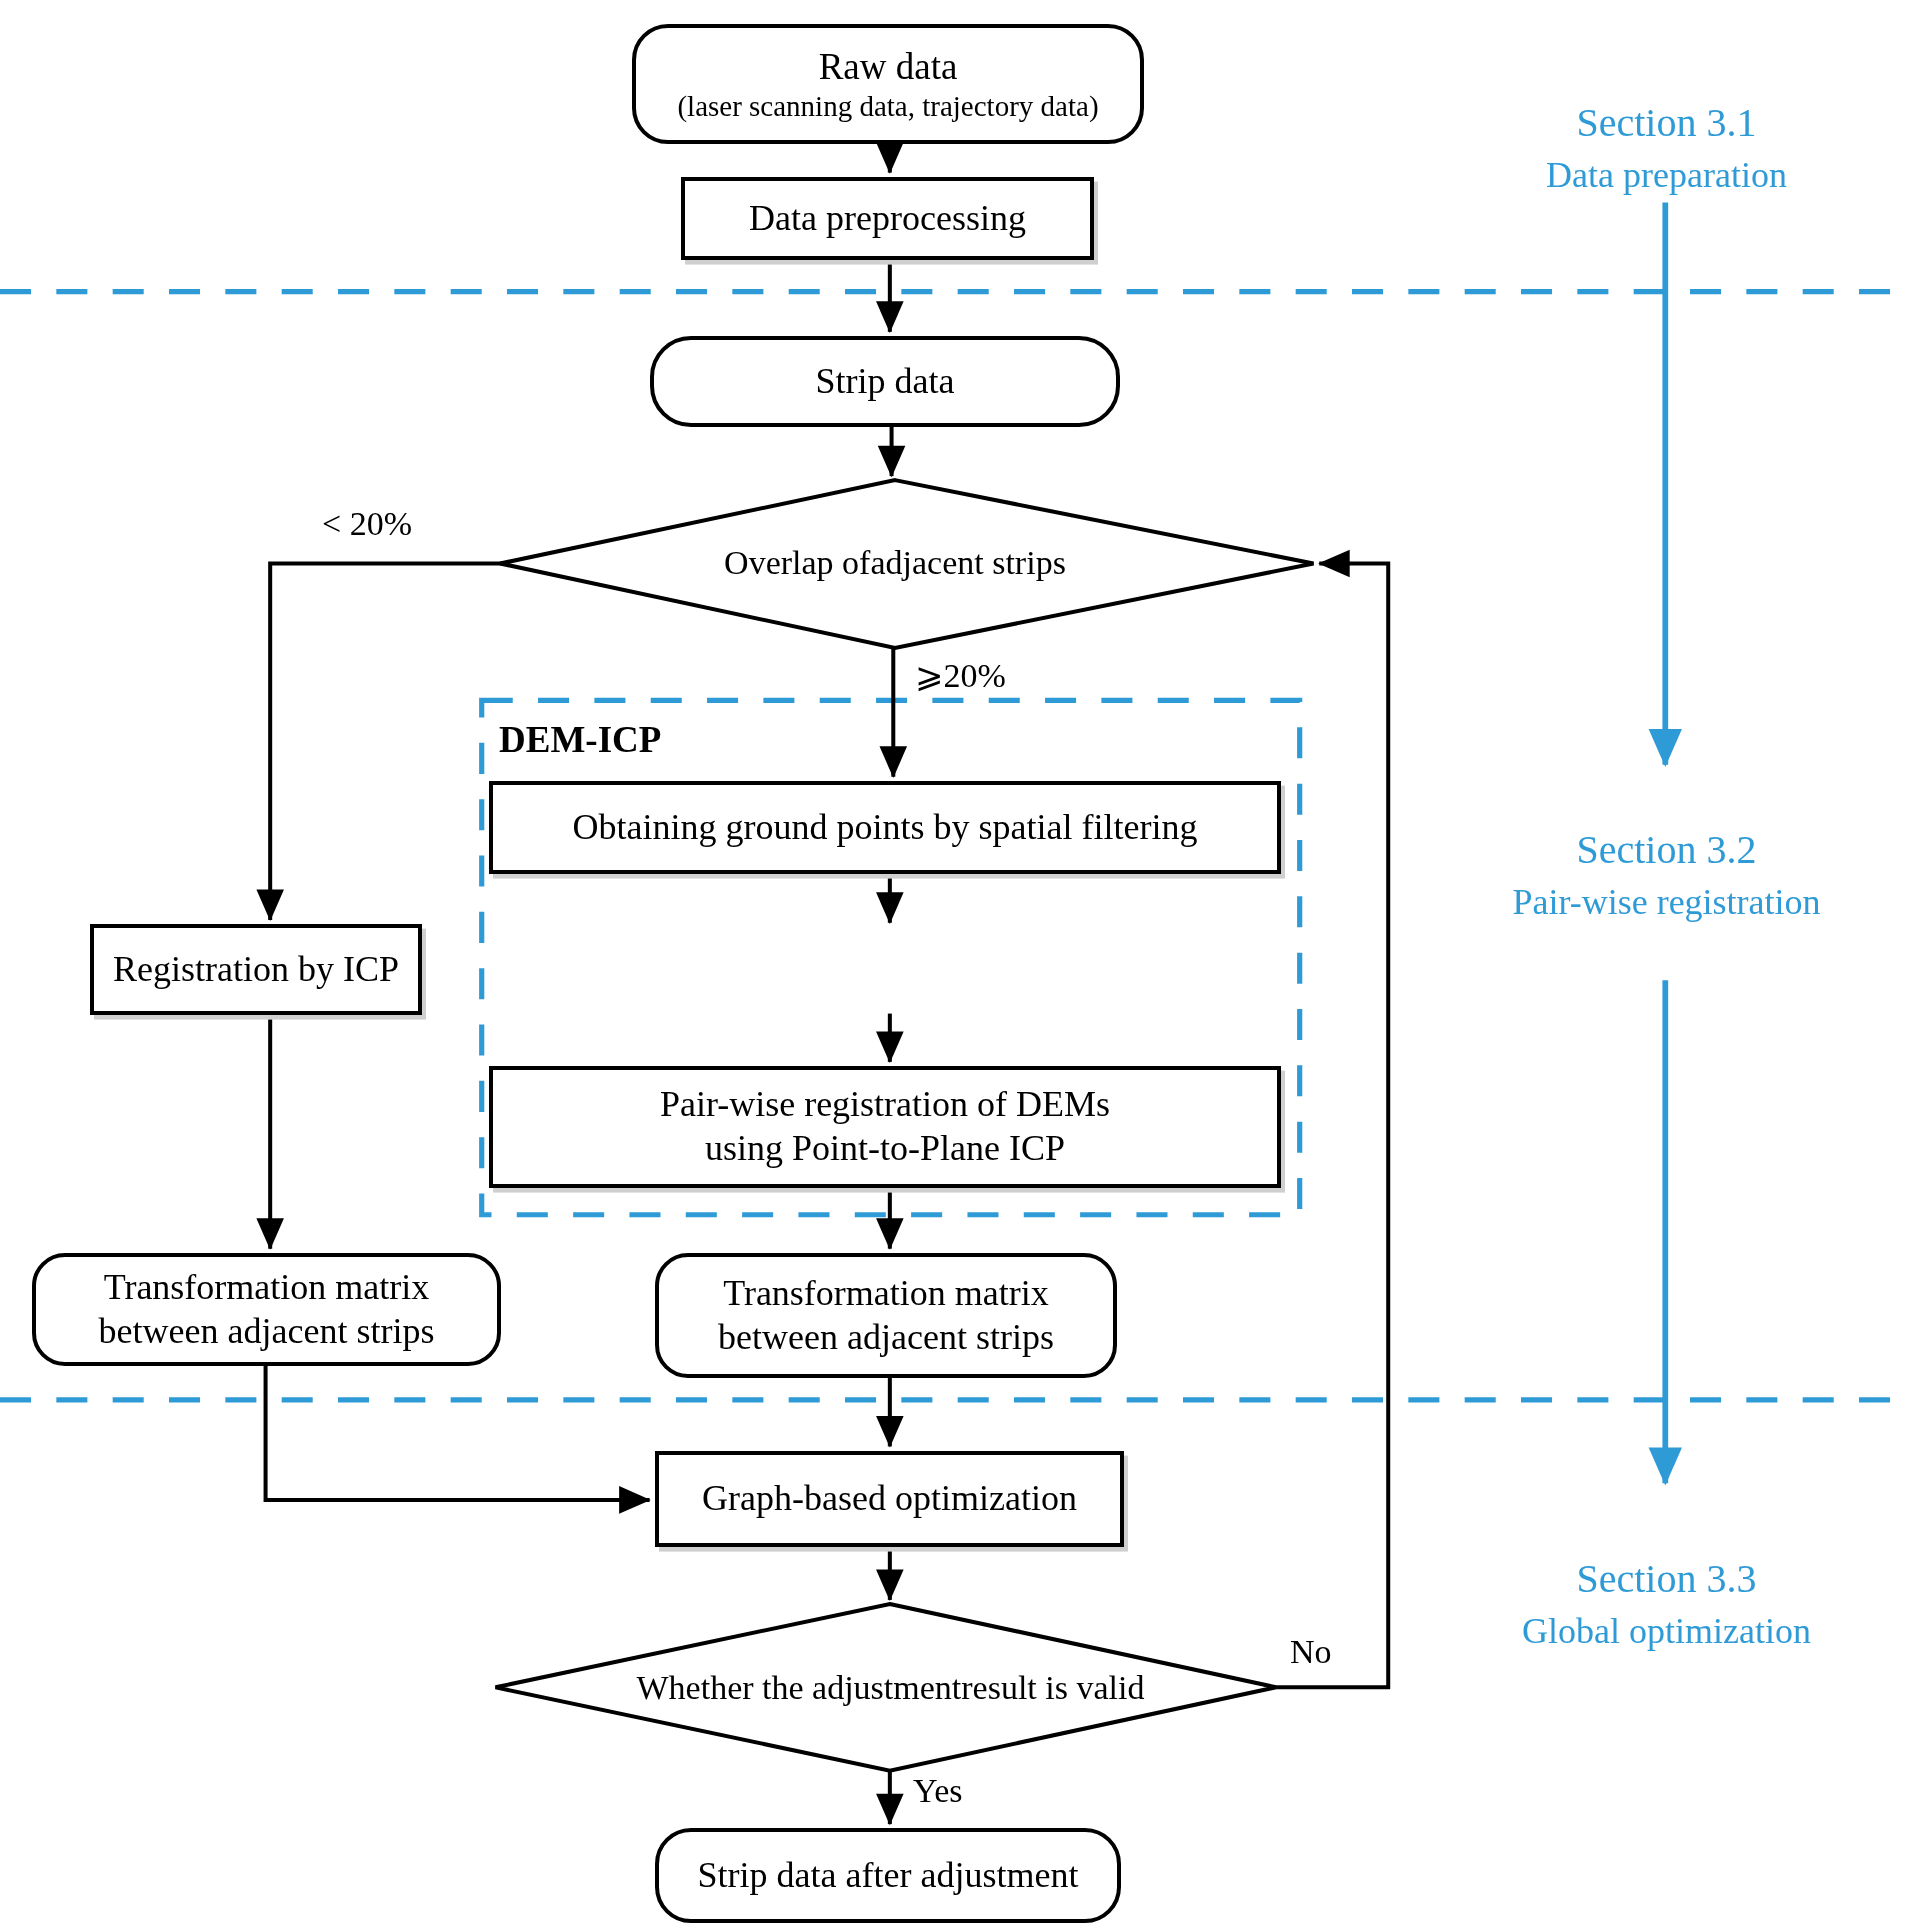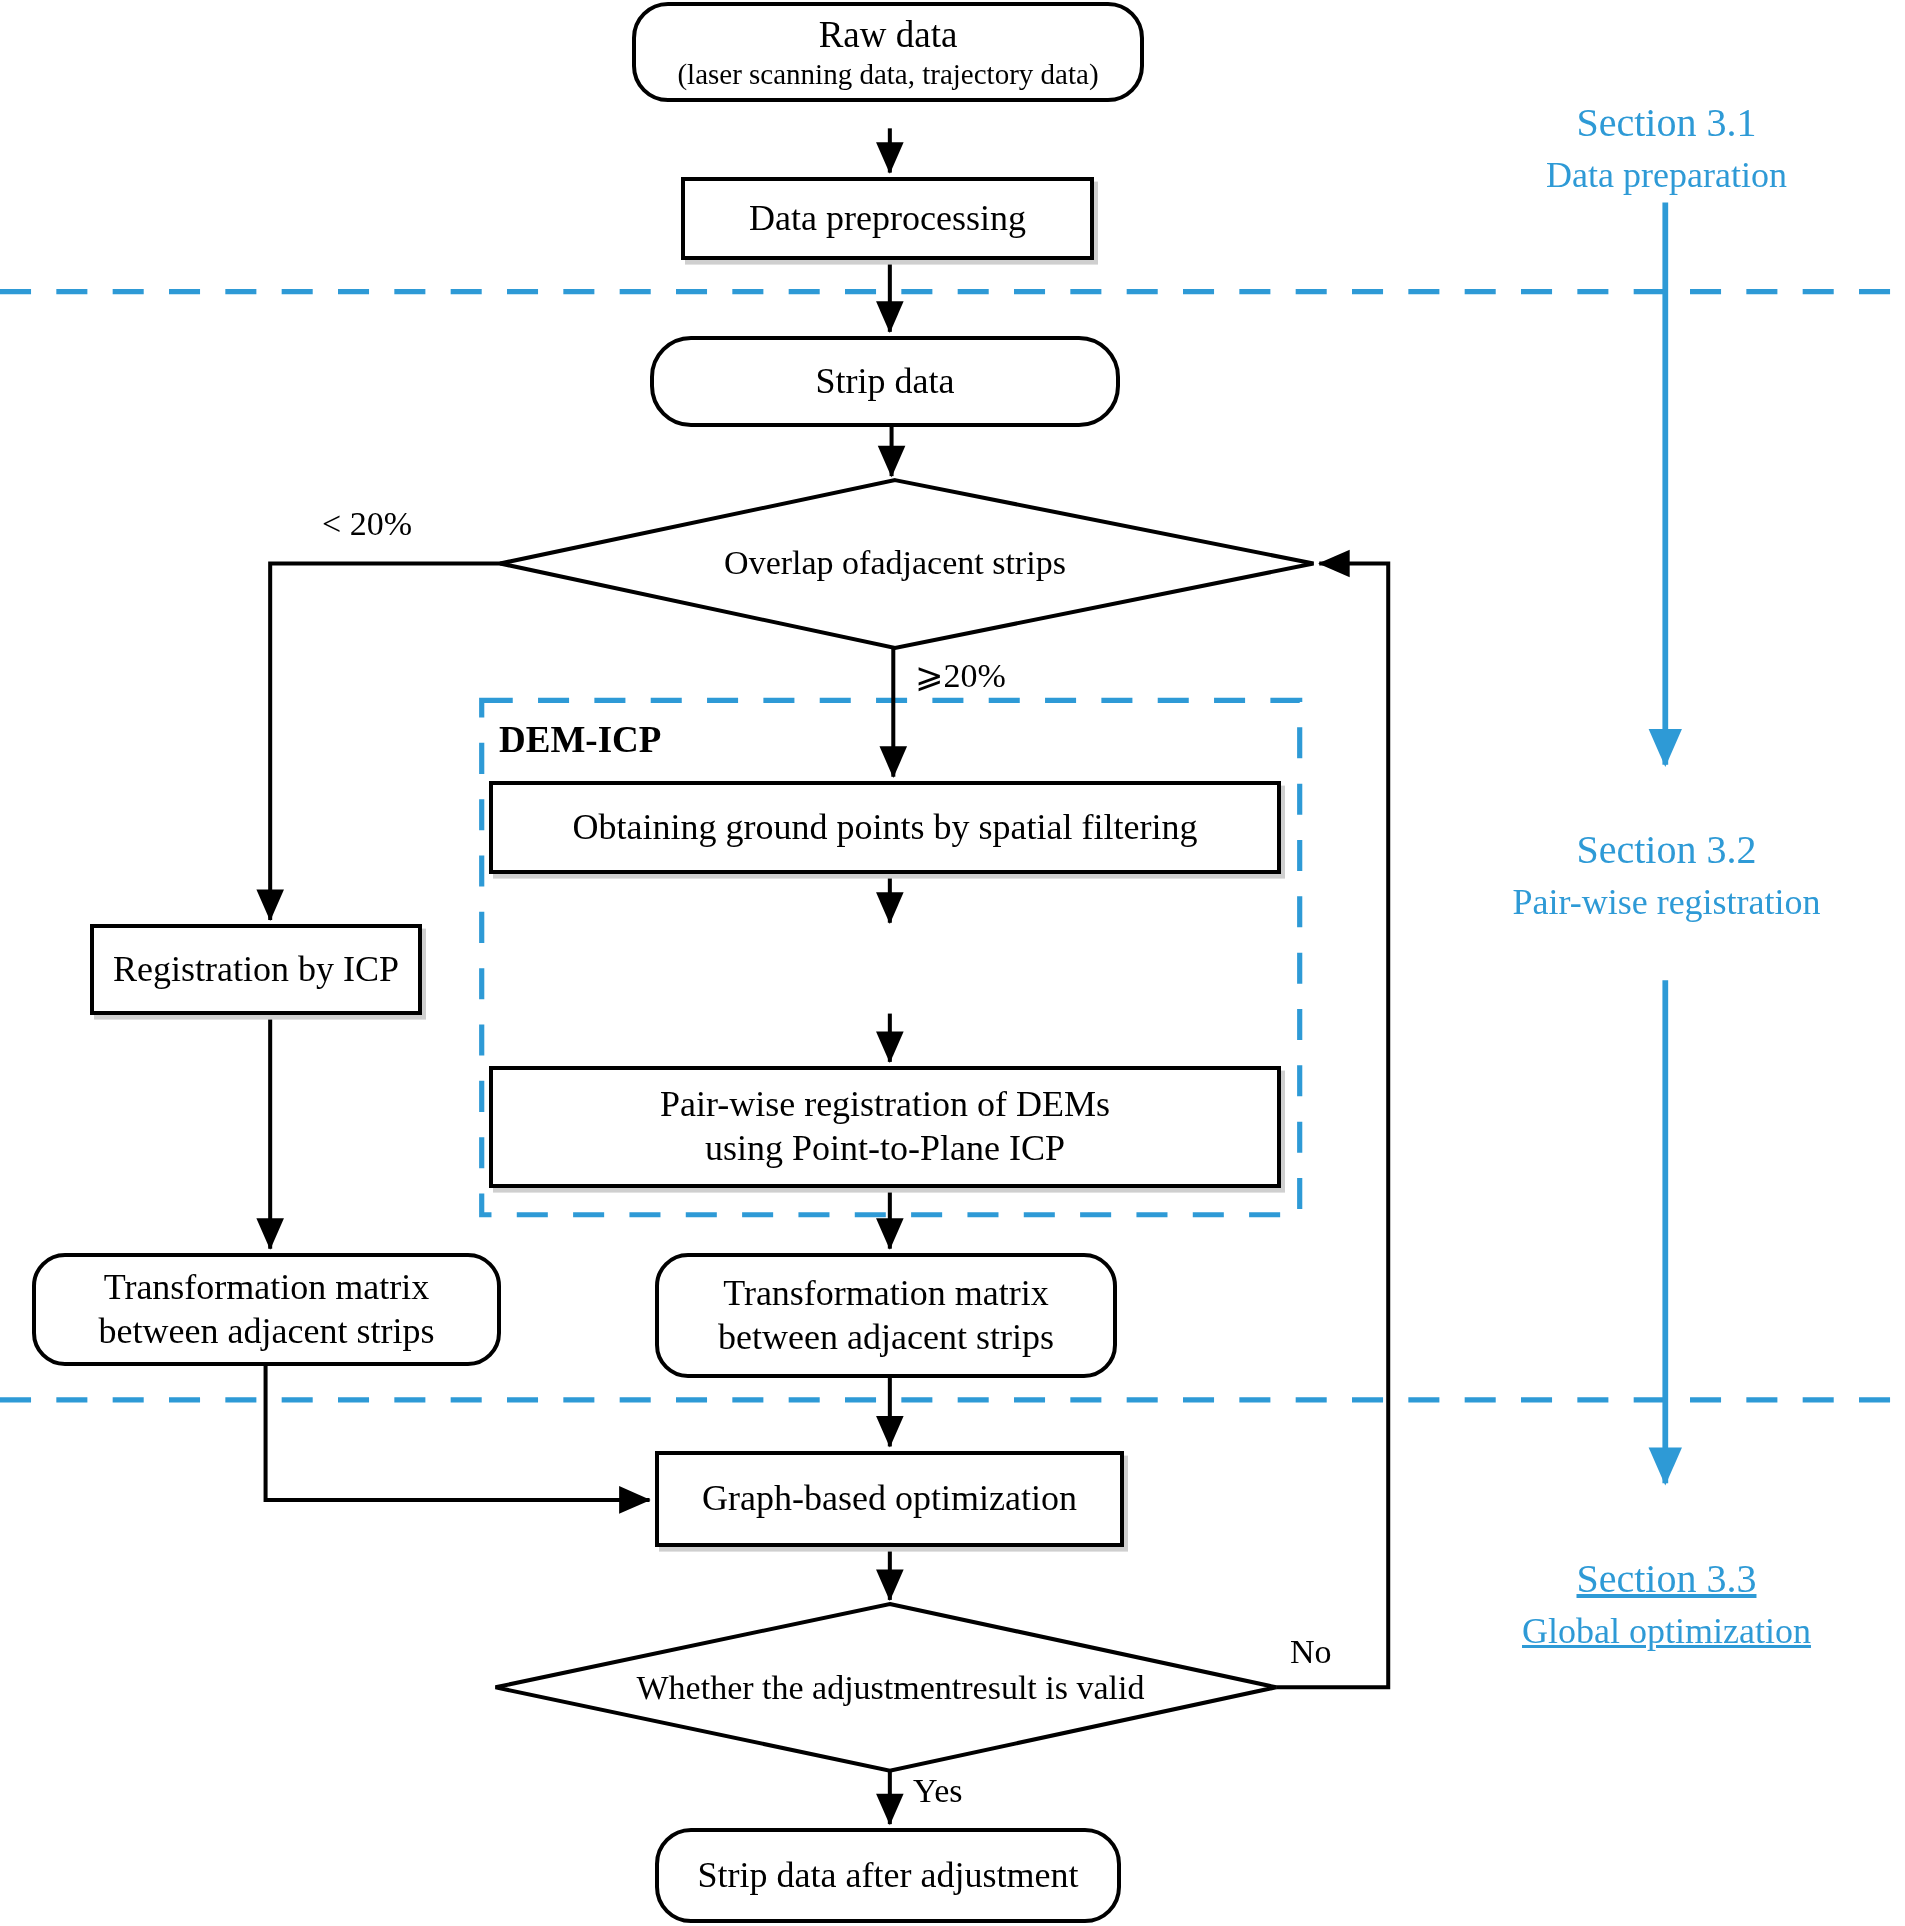--- a/index.html
+++ b/index.html
@@ -118,21 +118,21 @@
     <line x1="1548" y1="2067" x2="1548" y2="2172" stroke="#000" stroke-width="7" marker-end="url(#arrowBlack)"></line>
     <line x1="1548" y1="2397" x2="1548" y2="2516" stroke="#000" stroke-width="7" marker-end="url(#arrowBlack)"></line>
     <line x1="1548" y1="2690" x2="1548" y2="2783" stroke="#000" stroke-width="7" marker-end="url(#arrowBlack)"></line>
     <polyline points="2220,2935 2415,2935 2415,980 2295,980" fill="none" stroke="#000" stroke-width="7" marker-end="url(#arrowBlack)"></polyline>
     <line x1="1548" y1="3080" x2="1548" y2="3173" stroke="#000" stroke-width="7" marker-end="url(#arrowBlack)"></line>
 
     <polygon points="1557,835 2285,980 1557,1127 870,980" fill="#ffffff" stroke="#000" stroke-width="7"></polygon>
     <polygon points="1548,2790 2220,2935 1548,3080 862,2935" fill="#ffffff" stroke="#000" stroke-width="7"></polygon>
   </svg>
 
-  <div class="node terminal" style="left:632px; top:2px; width:512px; height:100px; border-radius:36px;">
+  <div class="node terminal" style="left:632px; top:24px; width:512px; height:120px; border-radius:36px;">
     <div class="title">Raw data</div>
     <div class="subtitle">(laser scanning data, trajectory data)</div>
   </div>
 
   <div class="node rect" style="left:681px; top:177px; width:413px; height:83px;">
     <div>Data preprocessing</div>
   </div>
 
   <div class="node terminal" style="left:650px; top:336px; width:470px; height:91px; border-radius:41px;">
     <div>Strip data</div>
@@ -188,19 +188,19 @@
   <div class="edge-label" style="left:913px; top:1772px;">Yes</div>
 
   <div class="section" style="left:1431px; top:99px;">
     <div class="sec-title">Section 3.1</div>
     <div class="sec-subtitle">Data preparation</div>
   </div>
   <div class="section" style="left:1431px; top:826px;">
     <div class="sec-title">Section 3.2</div>
     <div class="sec-subtitle">Pair-wise registration</div>
   </div>
-  <div class="section" style="left:1431px; top:1555px;text-decoration:underline;">
+  <div class="section" style="left:1431px; top:1555px;">
     <div class="sec-title">Section 3.3</div>
     <div class="sec-subtitle">Global optimization</div>
   </div>
 
 </div>
 
 
 </body></html>

